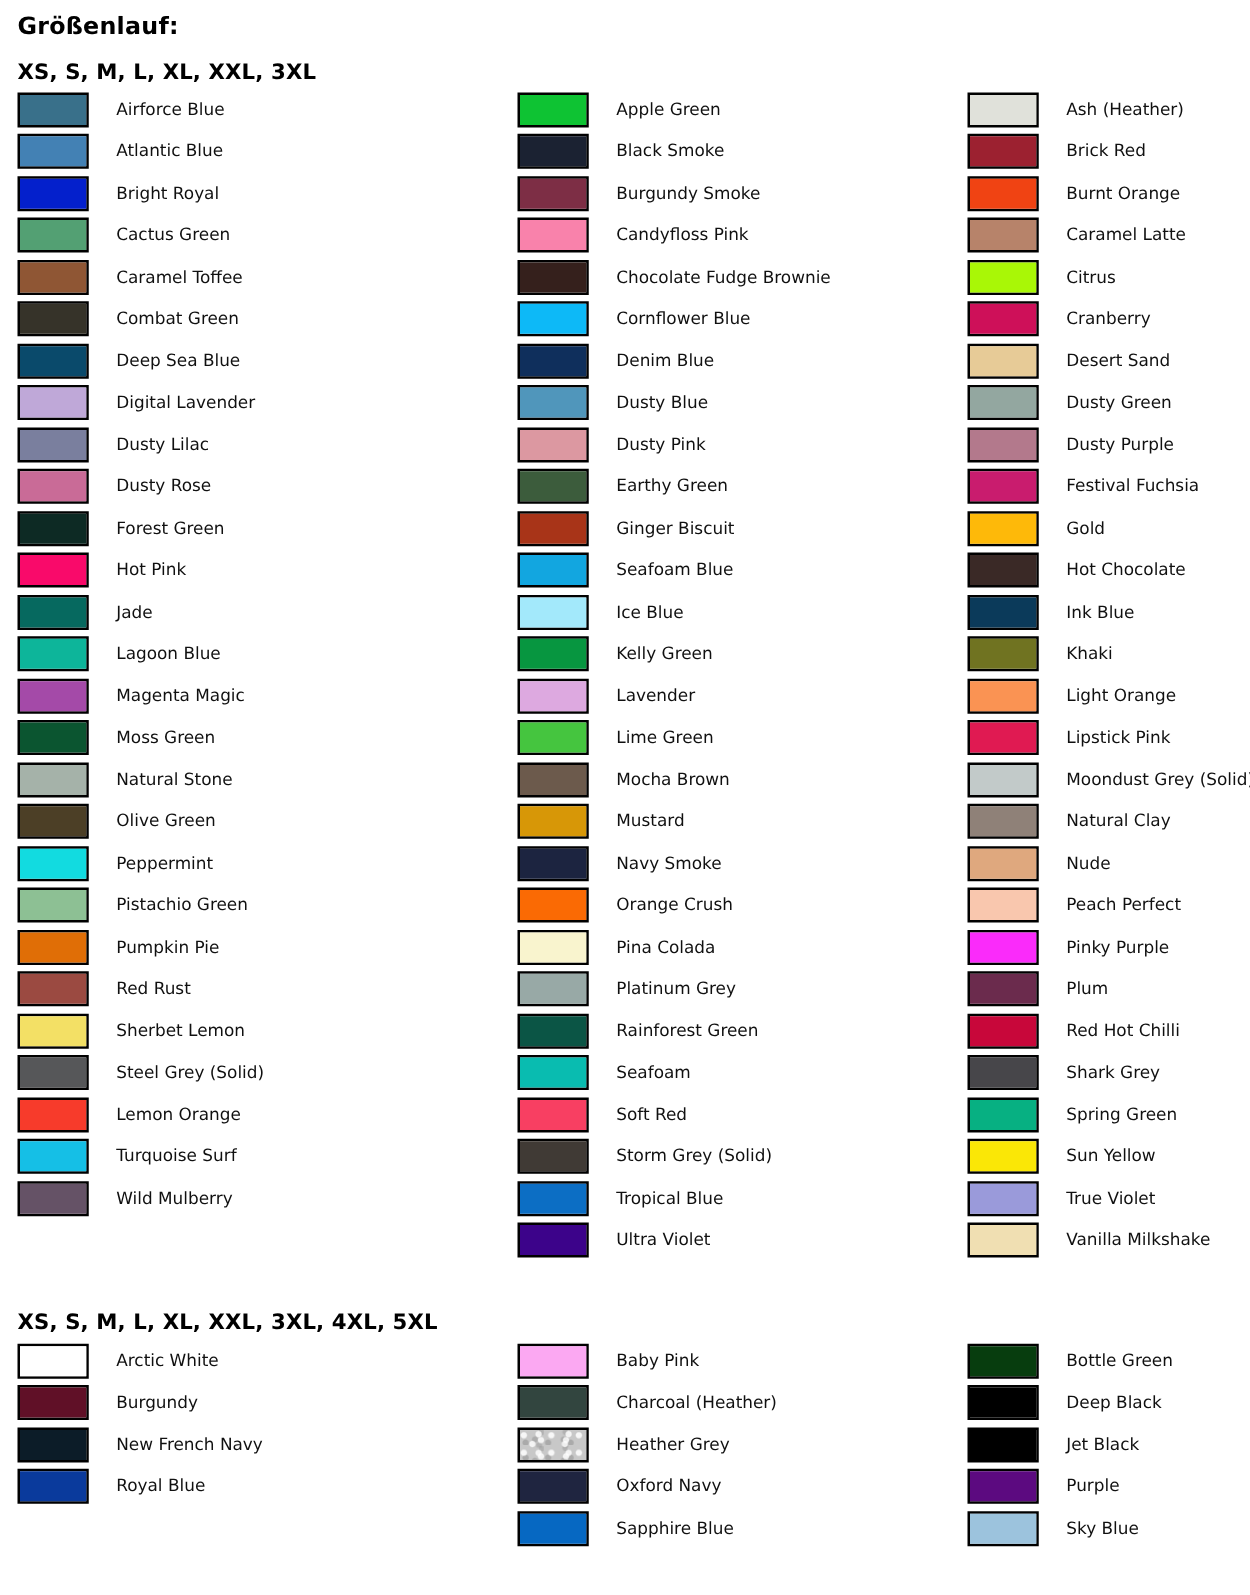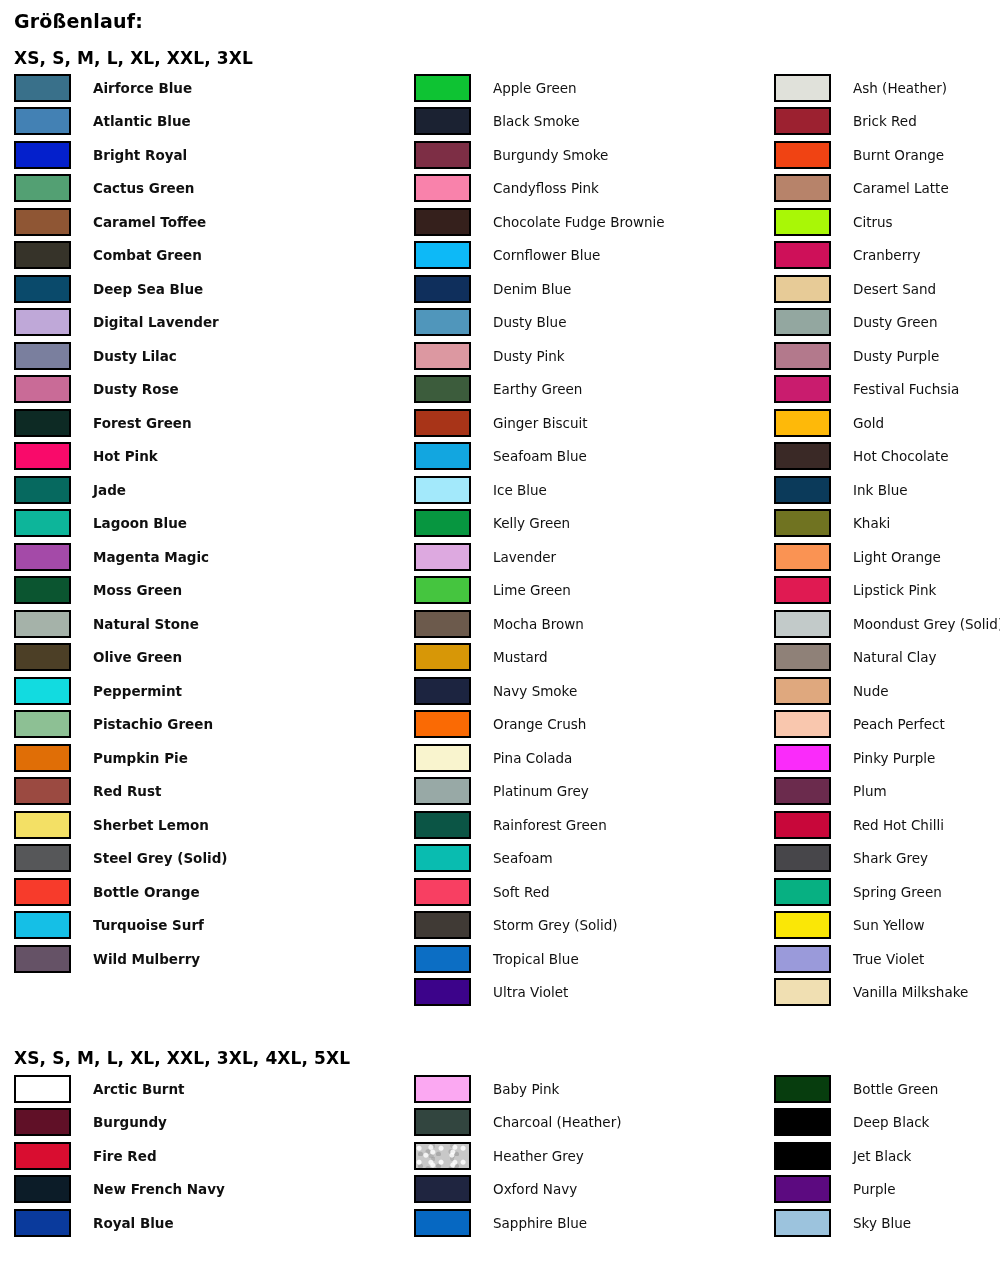--- a/index.html
+++ b/index.html
@@ -46,21 +46,21 @@
   .grid {
     position: absolute;
     left: 0;
     width: 1000px;
   }
   .col {
     position: absolute;
     top: 0;
     width: 333px;
   }
-  .col-0 { left: 14px; font-weight: bold; }
+  .col-0 { left: 14px; }
   .col-1 { left: 394px; padding-left: 20px; }
   .col-2 { left: 774px; }
 
   .row {
     position: relative;
     height: 33.5px;
     display: flex;
     align-items: center;
   }
   .swatch {
@@ -254,21 +254,21 @@
           <div class="row">
             <div class="swatch">
               <div class="swatch-inner" style="background: rgb(86, 87, 89);"></div>
             </div>
             <div class="label">Steel Grey (Solid)</div>
           </div>
           <div class="row">
             <div class="swatch">
               <div class="swatch-inner" style="background: rgb(247, 59, 43);"></div>
             </div>
-            <div class="label">Bottle Orange</div>
+            <div class="label">Lemon Orange</div>
           </div>
           <div class="row">
             <div class="swatch">
               <div class="swatch-inner" style="background: rgb(21, 191, 230);"></div>
             </div>
             <div class="label">Turquoise Surf</div>
           </div>
           <div class="row">
             <div class="swatch">
               <div class="swatch-inner" style="background: rgb(101, 82, 102);"></div>
@@ -620,33 +620,27 @@
   </div>
 
   <div class="section" style="top:1050px;">
     <div class="section-title" style="top:0px;">XS, S, M, L, XL, XXL, 3XL, 4XL, 5XL</div>
     <div class="grid" style="top:22px;">
       <div class="col col-0" id="s1c0">
           <div class="row">
             <div class="swatch">
               <div class="swatch-inner" style="background: rgb(255, 255, 255);"></div>
             </div>
-            <div class="label">Arctic Burnt</div>
+            <div class="label">Arctic White</div>
           </div>
           <div class="row">
             <div class="swatch">
               <div class="swatch-inner" style="background: rgb(96, 16, 39);"></div>
             </div>
             <div class="label">Burgundy</div>
-          </div>
-          <div class="row">
-            <div class="swatch">
-              <div class="swatch-inner" style="background: rgb(217, 13, 48);"></div>
-            </div>
-            <div class="label">Fire Red</div>
           </div>
           <div class="row">
             <div class="swatch">
               <div class="swatch-inner" style="background: rgb(12, 28, 40);"></div>
             </div>
             <div class="label">New French Navy</div>
           </div>
           <div class="row">
             <div class="swatch">
               <div class="swatch-inner" style="background: rgb(10, 58, 156);"></div>

